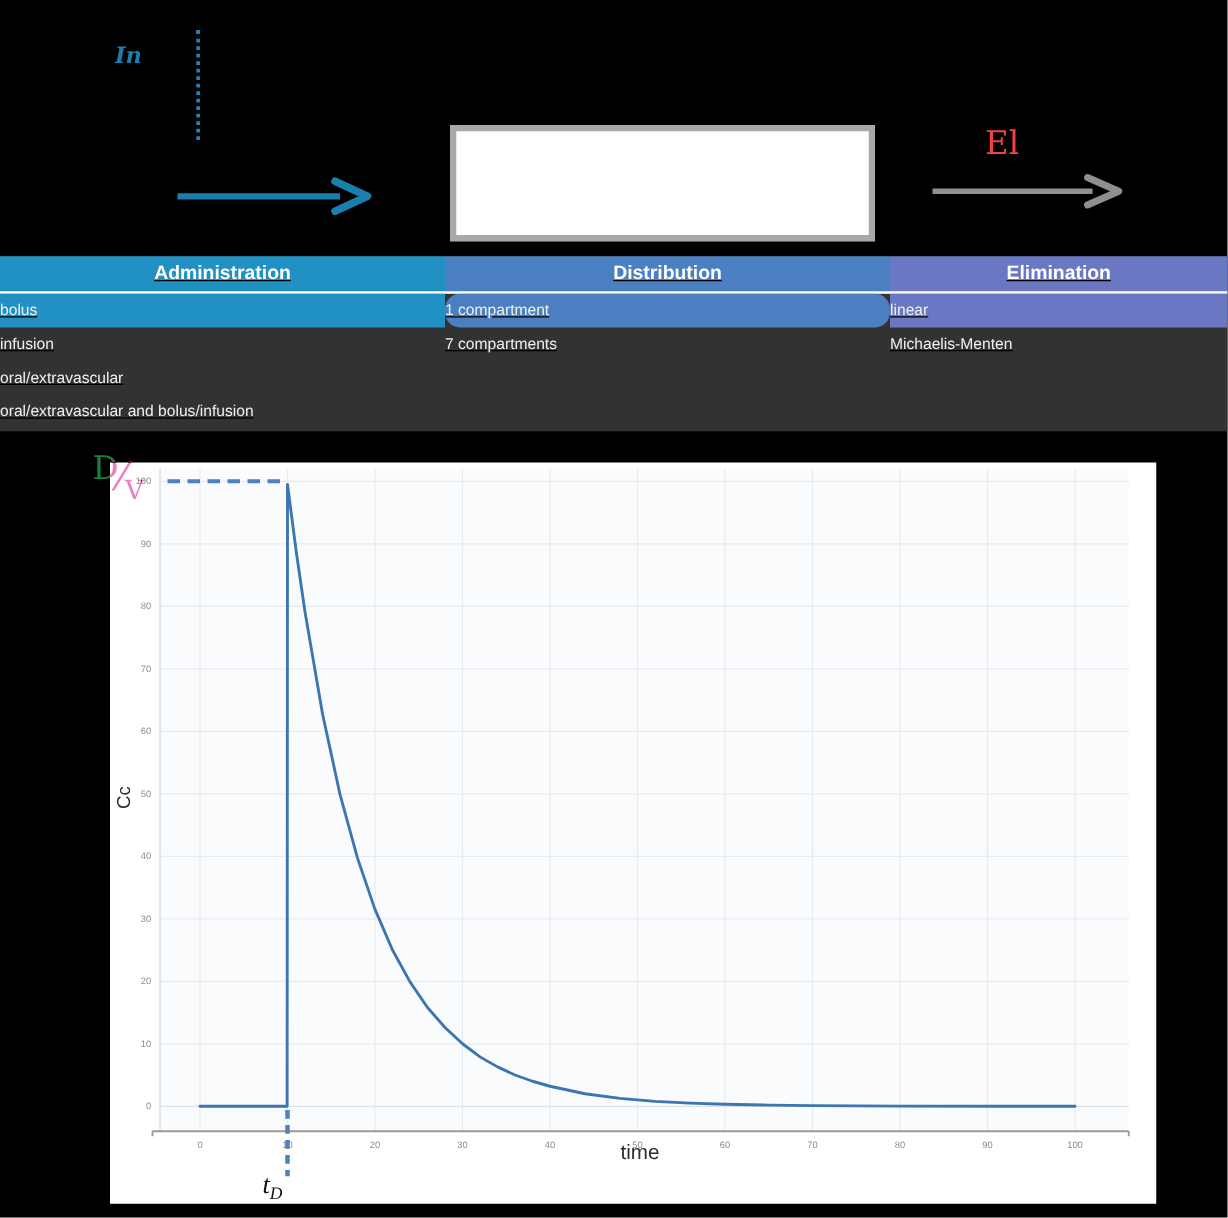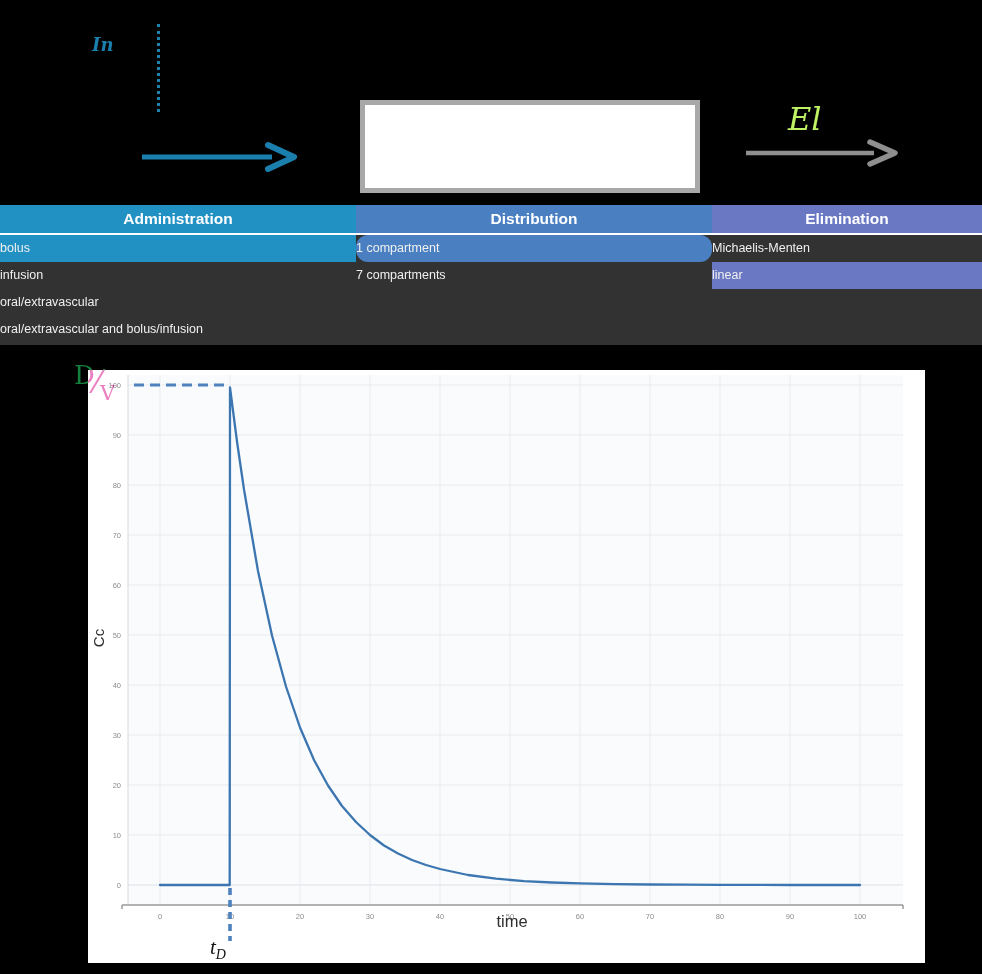--- a/index.html
+++ b/index.html
@@ -17,28 +17,29 @@
     position:absolute;left:157px;top:24px;height:88px;width:0;
     border-left:3px dotted #1f83b0;
   }
   .arrow-svg{position:absolute;}
   .compartment-box{
     position:absolute;left:360px;top:100px;width:340px;height:93px;
     box-sizing:border-box;background:#fff;border:5px solid #a8a8a8;
   }
   .el-label{
     position:absolute;left:788px;top:100px;
-    font-family:"DejaVu Serif",serif;font-style:italic;
-    font-size:32px;color:#bef264;
+    font-family:"DejaVu Serif",serif;
+    font-size:26px;color:#ef4444;
   }
   
   .selector-table{
     position:absolute;left:0;top:205px;width:982px;height:140px;
     display:grid;grid-template-columns:356px 356px 270px;
     background:#323232;
+    text-decoration:underline;
   }
   .sel-col{display:flex;flex-direction:column;min-width:0;}
   .sel-header{
     height:28px;line-height:28px;text-align:center;
     color:#fff;font-weight:bold;font-size:15.5px;
     border-bottom:2px solid #fff;
   }
   .sel-opt{
     height:27px;line-height:27px;
     color:#f0f0f0;font-size:12.5px;cursor:pointer;white-space:nowrap;
@@ -95,22 +96,22 @@
       <div class="sel-opt">oral/extravascular</div>
       <div class="sel-opt">oral/extravascular and bolus/infusion</div>
     </div>
     <div class="sel-col">
       <div class="sel-header" style="background: rgb(74, 128, 193);">Distribution</div>
       <div class="sel-opt" style="background: rgb(74, 128, 193); border-radius: 12px;">1 compartment</div>
       <div class="sel-opt">7 compartments</div>
     </div>
     <div class="sel-col">
       <div class="sel-header" style="background: rgb(106, 120, 195);">Elimination</div>
+      <div class="sel-opt" style="background: rgb(106, 120, 195);">linear</div>
       <div class="sel-opt">Michaelis-Menten</div>
-      <div class="sel-opt" style="background: rgb(106, 120, 195);">linear</div>
     </div>
   </div>
 
 <div class="chart-panel">
   <svg id="chart-svg" width="837" height="593">
       <rect x="40" y="5" width="775" height="530" fill="#fafbfd"></rect>
       <line x1="40" y1="515" x2="815" y2="515" stroke="#dde1e5" stroke-width="1"></line>
       <line x1="40" y1="465" x2="815" y2="465" stroke="#e8ebee" stroke-width="1"></line>
       <line x1="40" y1="415" x2="815" y2="415" stroke="#e8ebee" stroke-width="1"></line>
       <line x1="40" y1="365" x2="815" y2="365" stroke="#e8ebee" stroke-width="1"></line>

